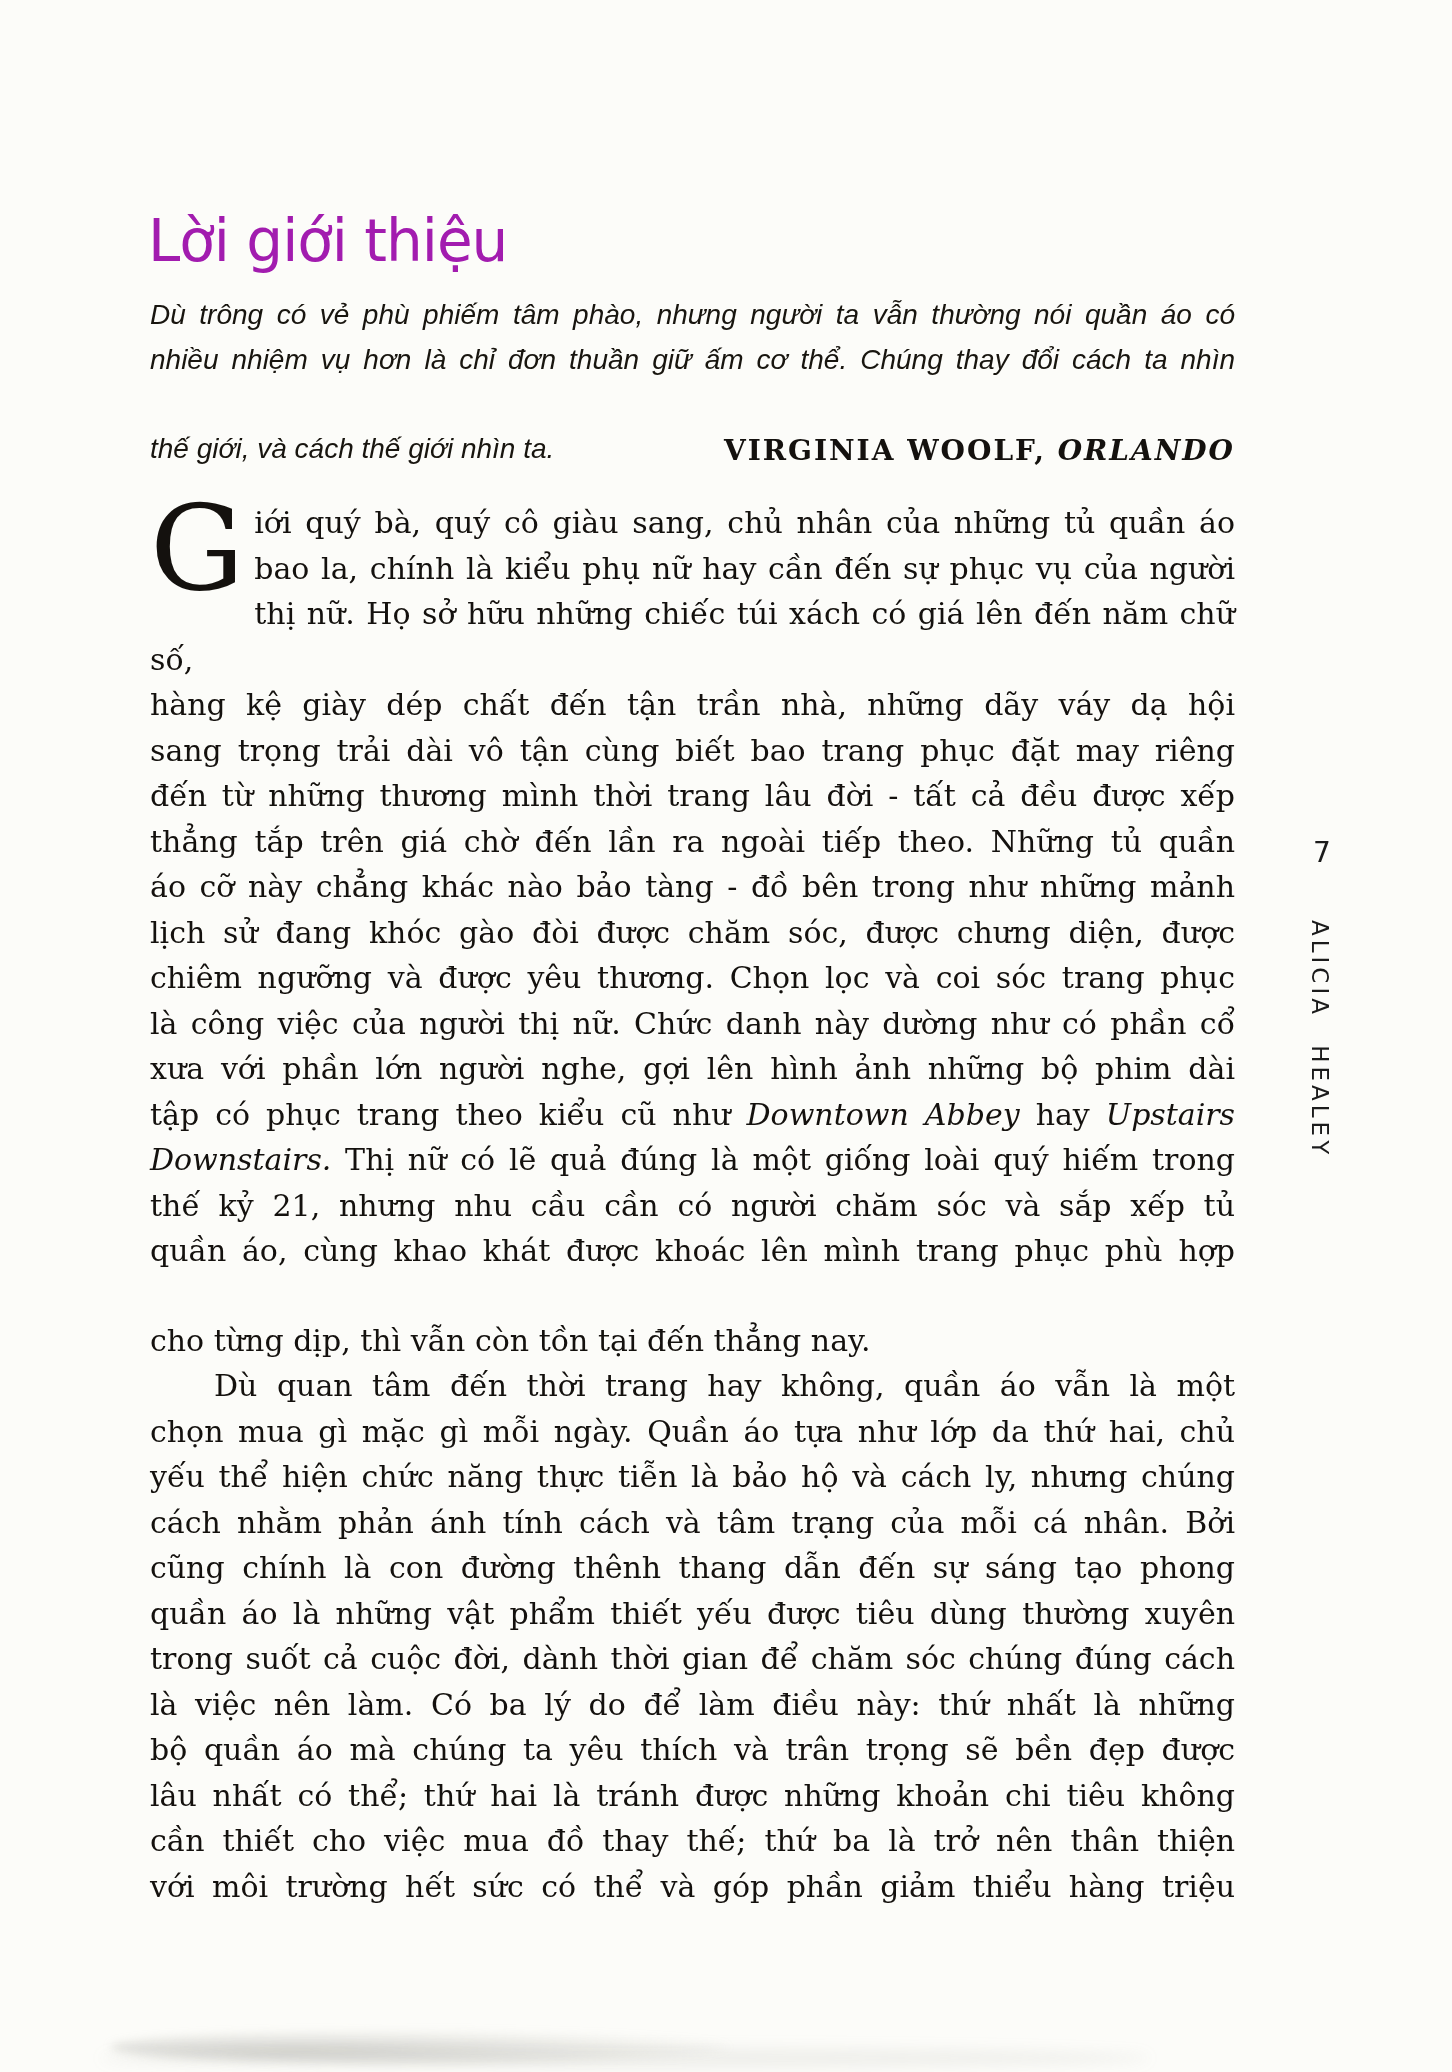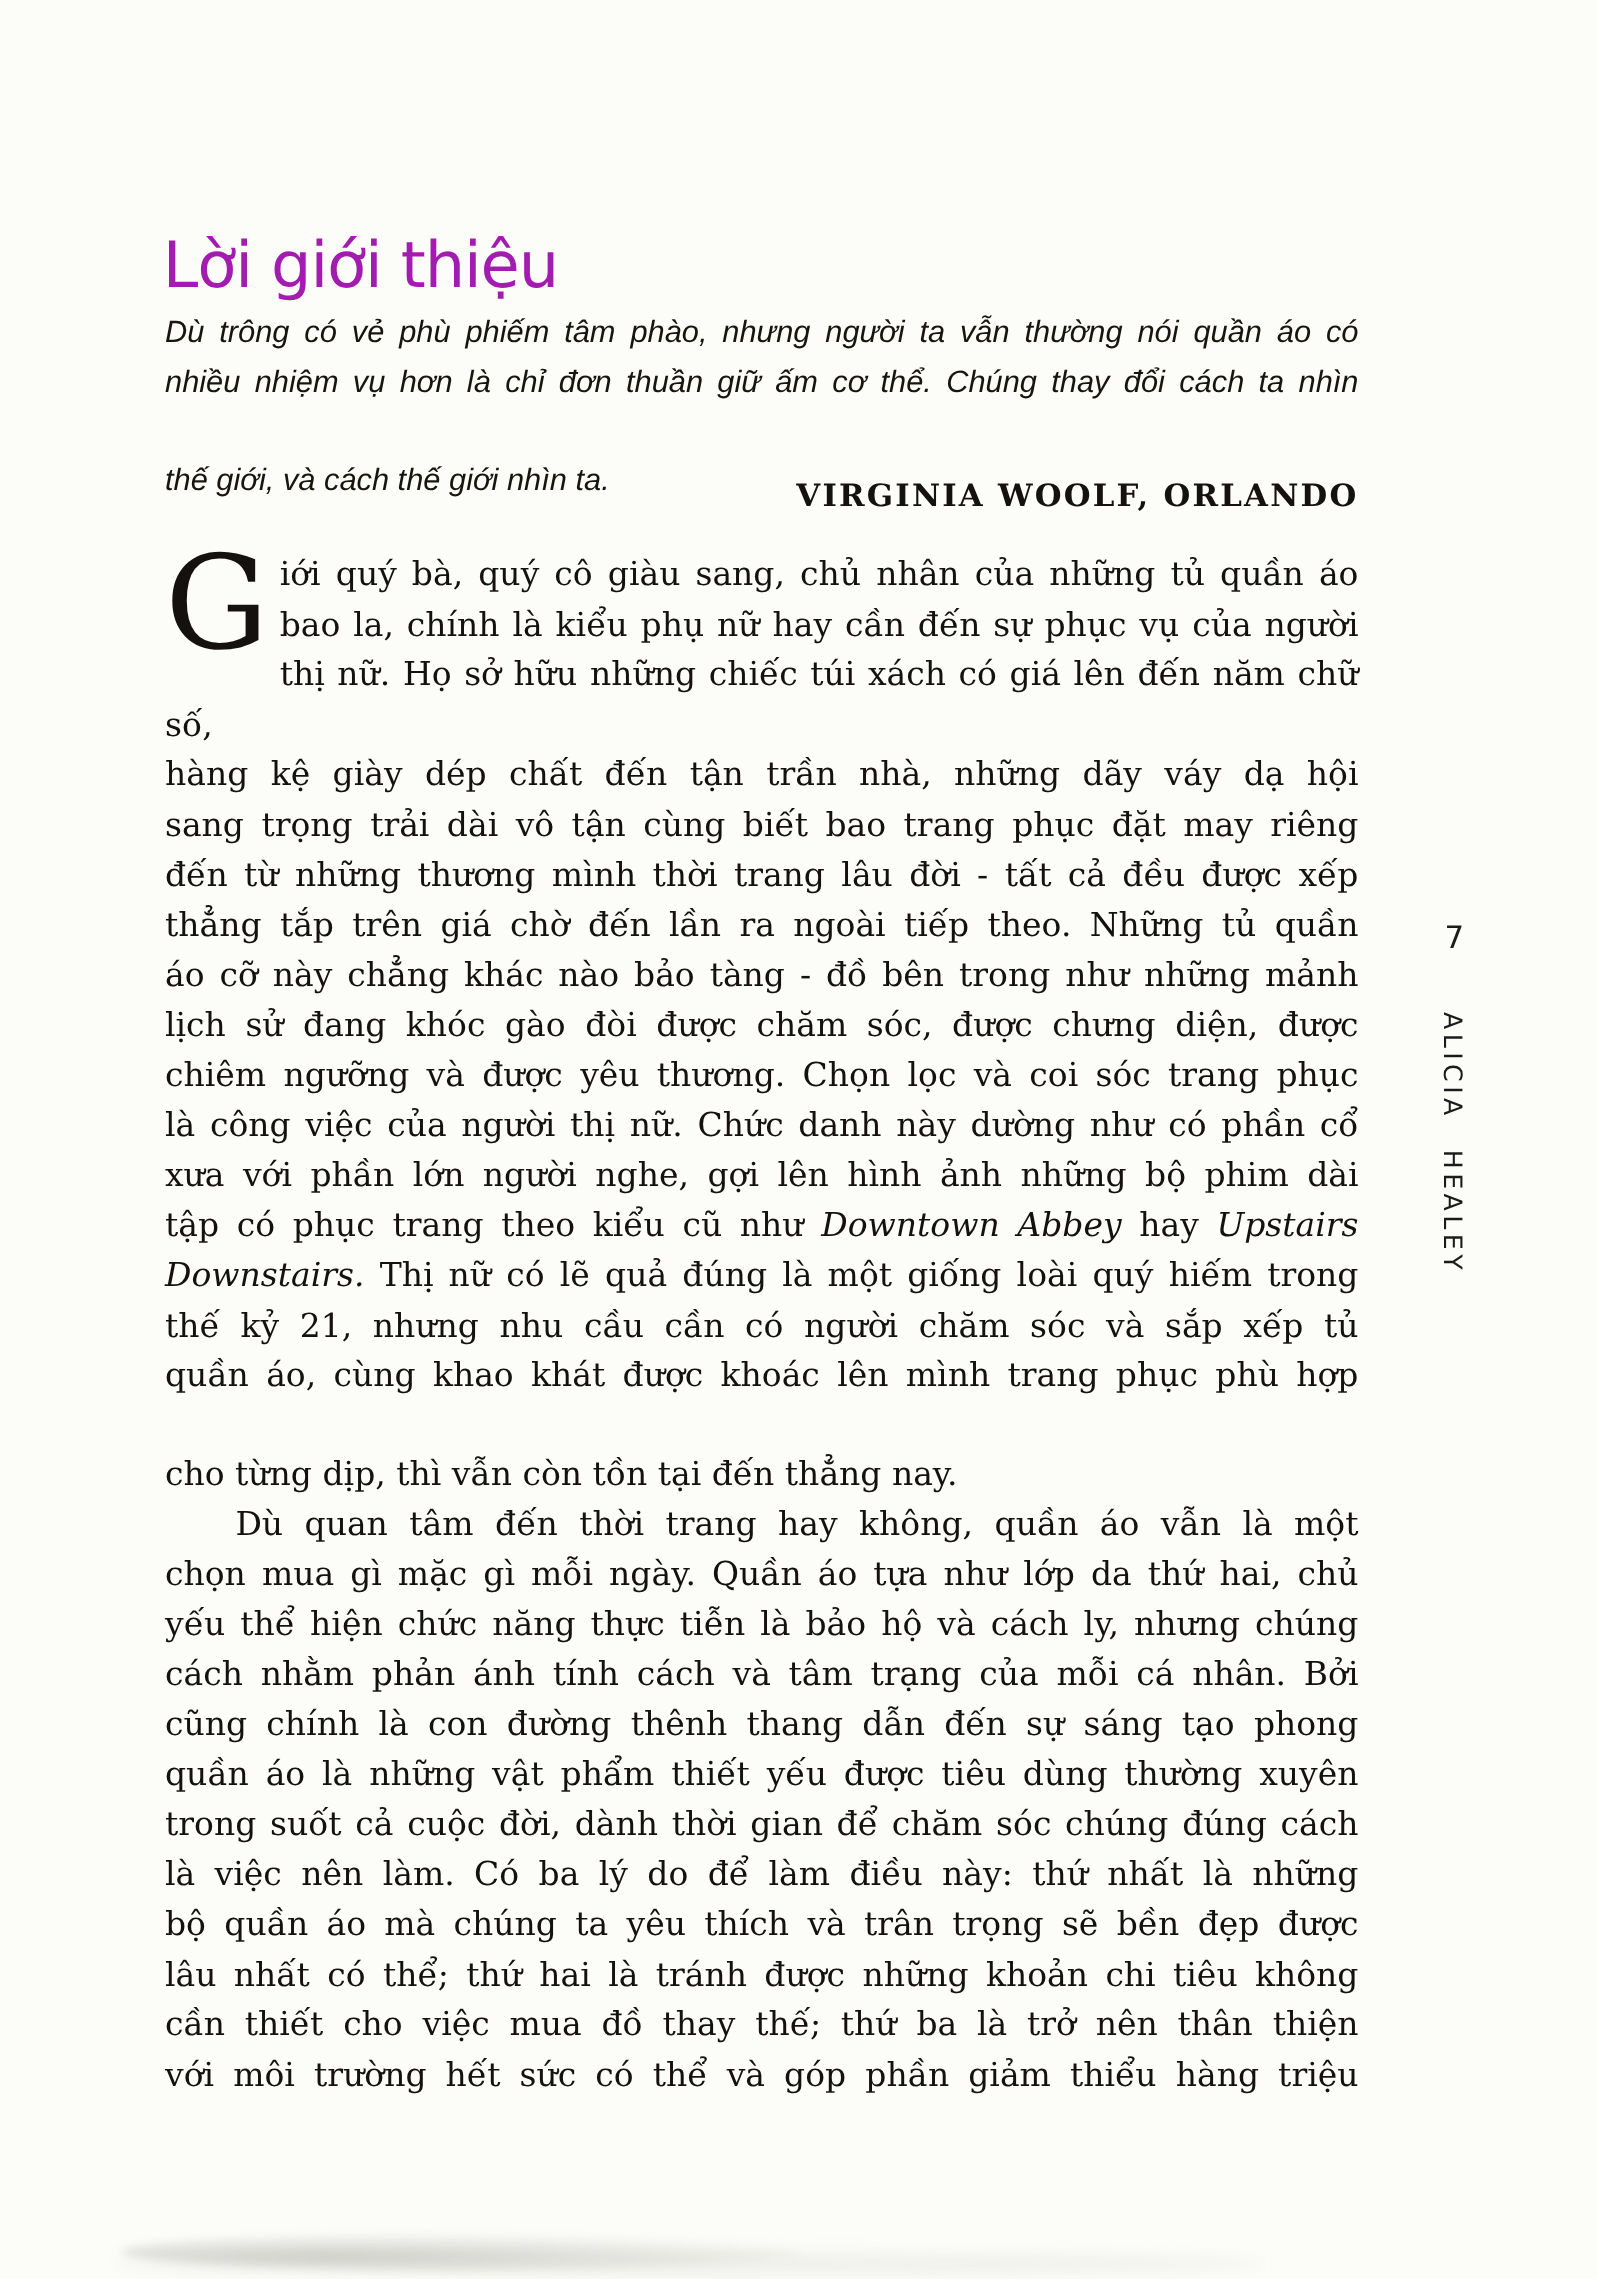--- a/index.html
+++ b/index.html
@@ -7,30 +7,30 @@
     position:relative; width:1452px; height:2072px;
     background:#fcfcf9; color:#14110e; overflow:hidden;
     font-family:"DejaVu Serif", serif;
   }
   .title {
     position:absolute; left:148px; top:168px;
     font-family:"DejaVu Sans", sans-serif; font-weight:400;
     font-size:58px; color:#a21caf; letter-spacing:-1px;
   }
   .epigraph {
-    position:absolute; left:150px; top:279px; width:1085px;
+    position:absolute; left:150px; top:292px; width:1085px;
     font-family:"Liberation Sans", sans-serif; font-style:italic;
     font-size:28px; line-height:45px; color:#18150f;
   }
   .attribution {
     position:absolute; left:150px; top:434px; width:1085px;
     text-align:right; font-family:"DejaVu Serif", serif;
     font-weight:700; font-size:28px; letter-spacing:2px; color:#14110e;
   }
-  .attribution .work { }
+  .attribution .work { font-style:italic; }
   .bodytext {
     position:absolute; left:150px; top:500px; width:1085px;
     font-size:30px; line-height:45.5px; color:#14110e;
   }
   .line { text-align:justify; text-align-last:justify; text-justify:inter-word; }
   .line.last { text-align-last:left;margin-top:44px; }
   .it { font-style:italic; }
   .para-indent .line:first-child { text-indent:64px; }
   .dropcap {
     float:left; font-family:"DejaVu Serif", serif;

